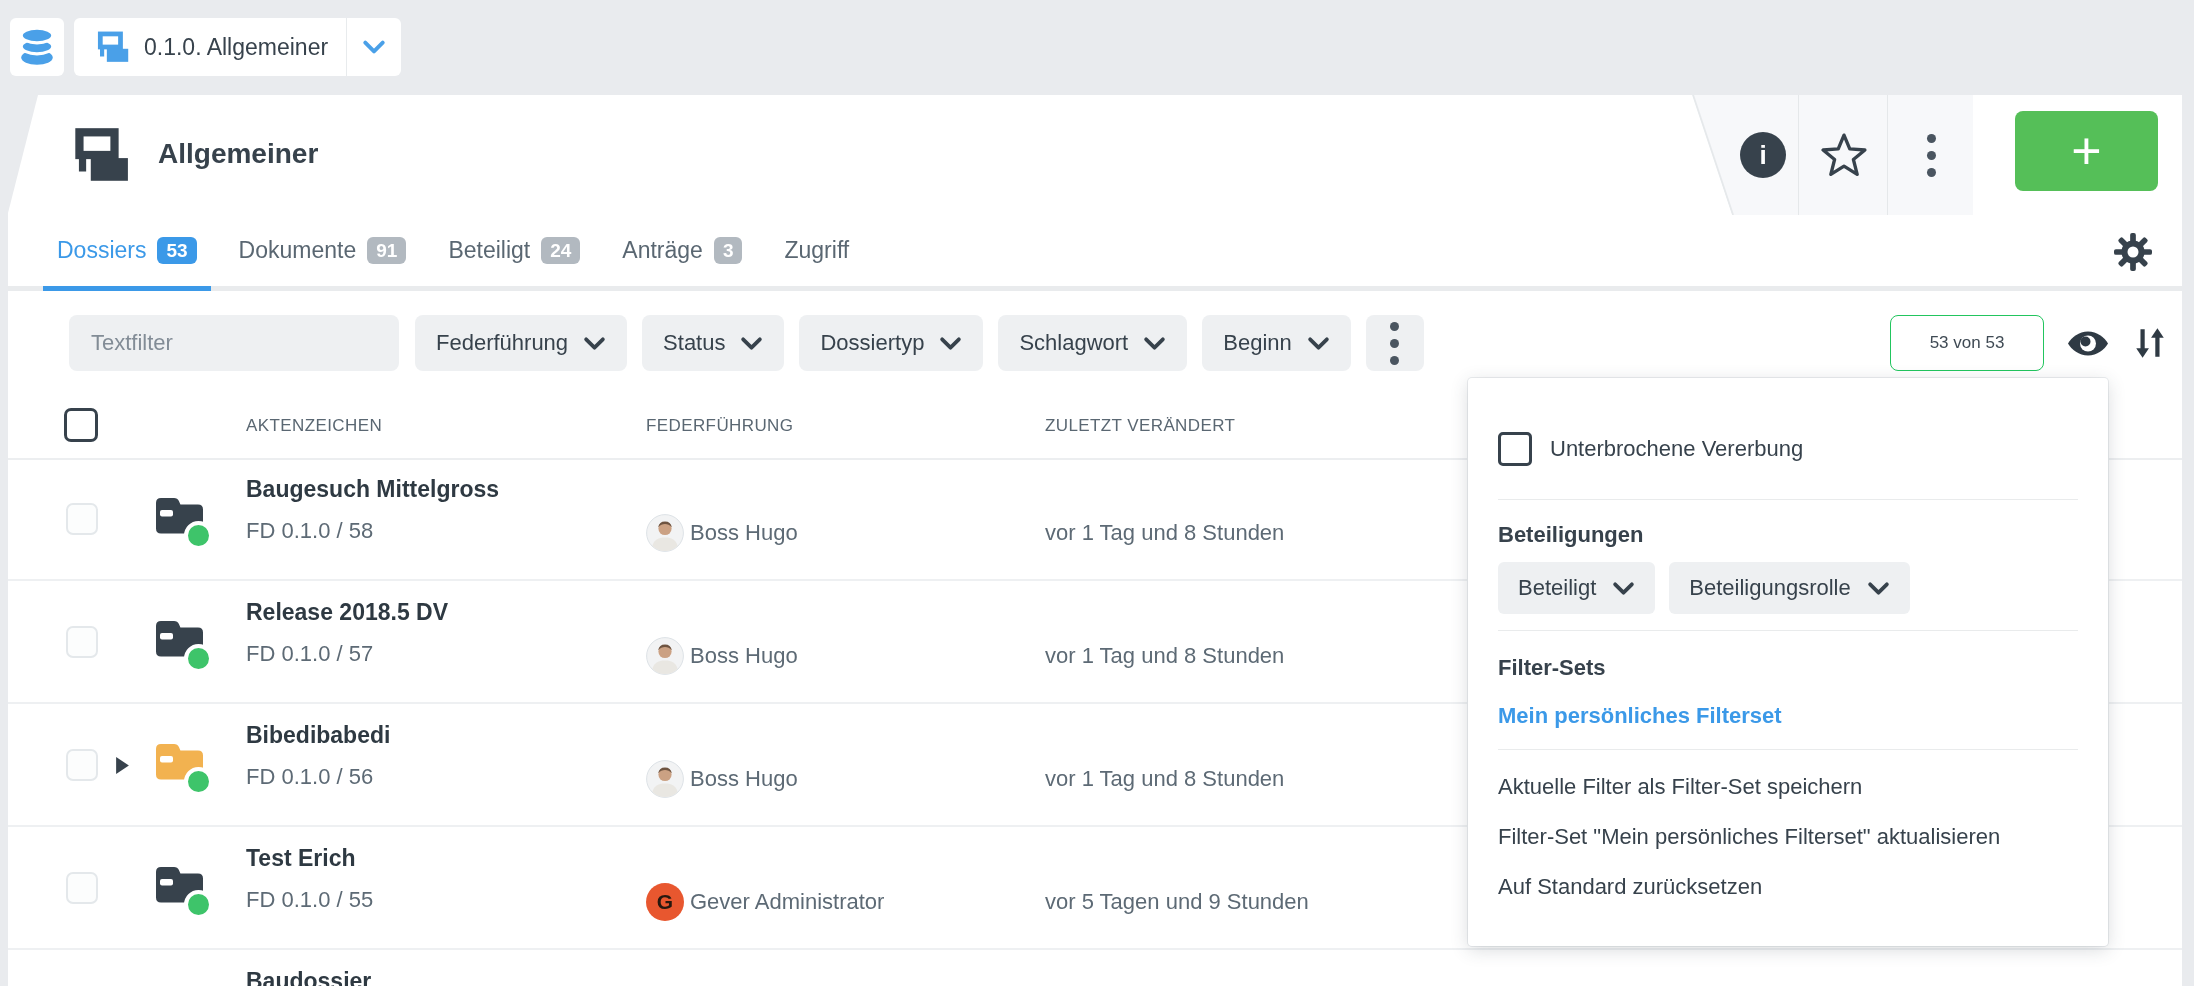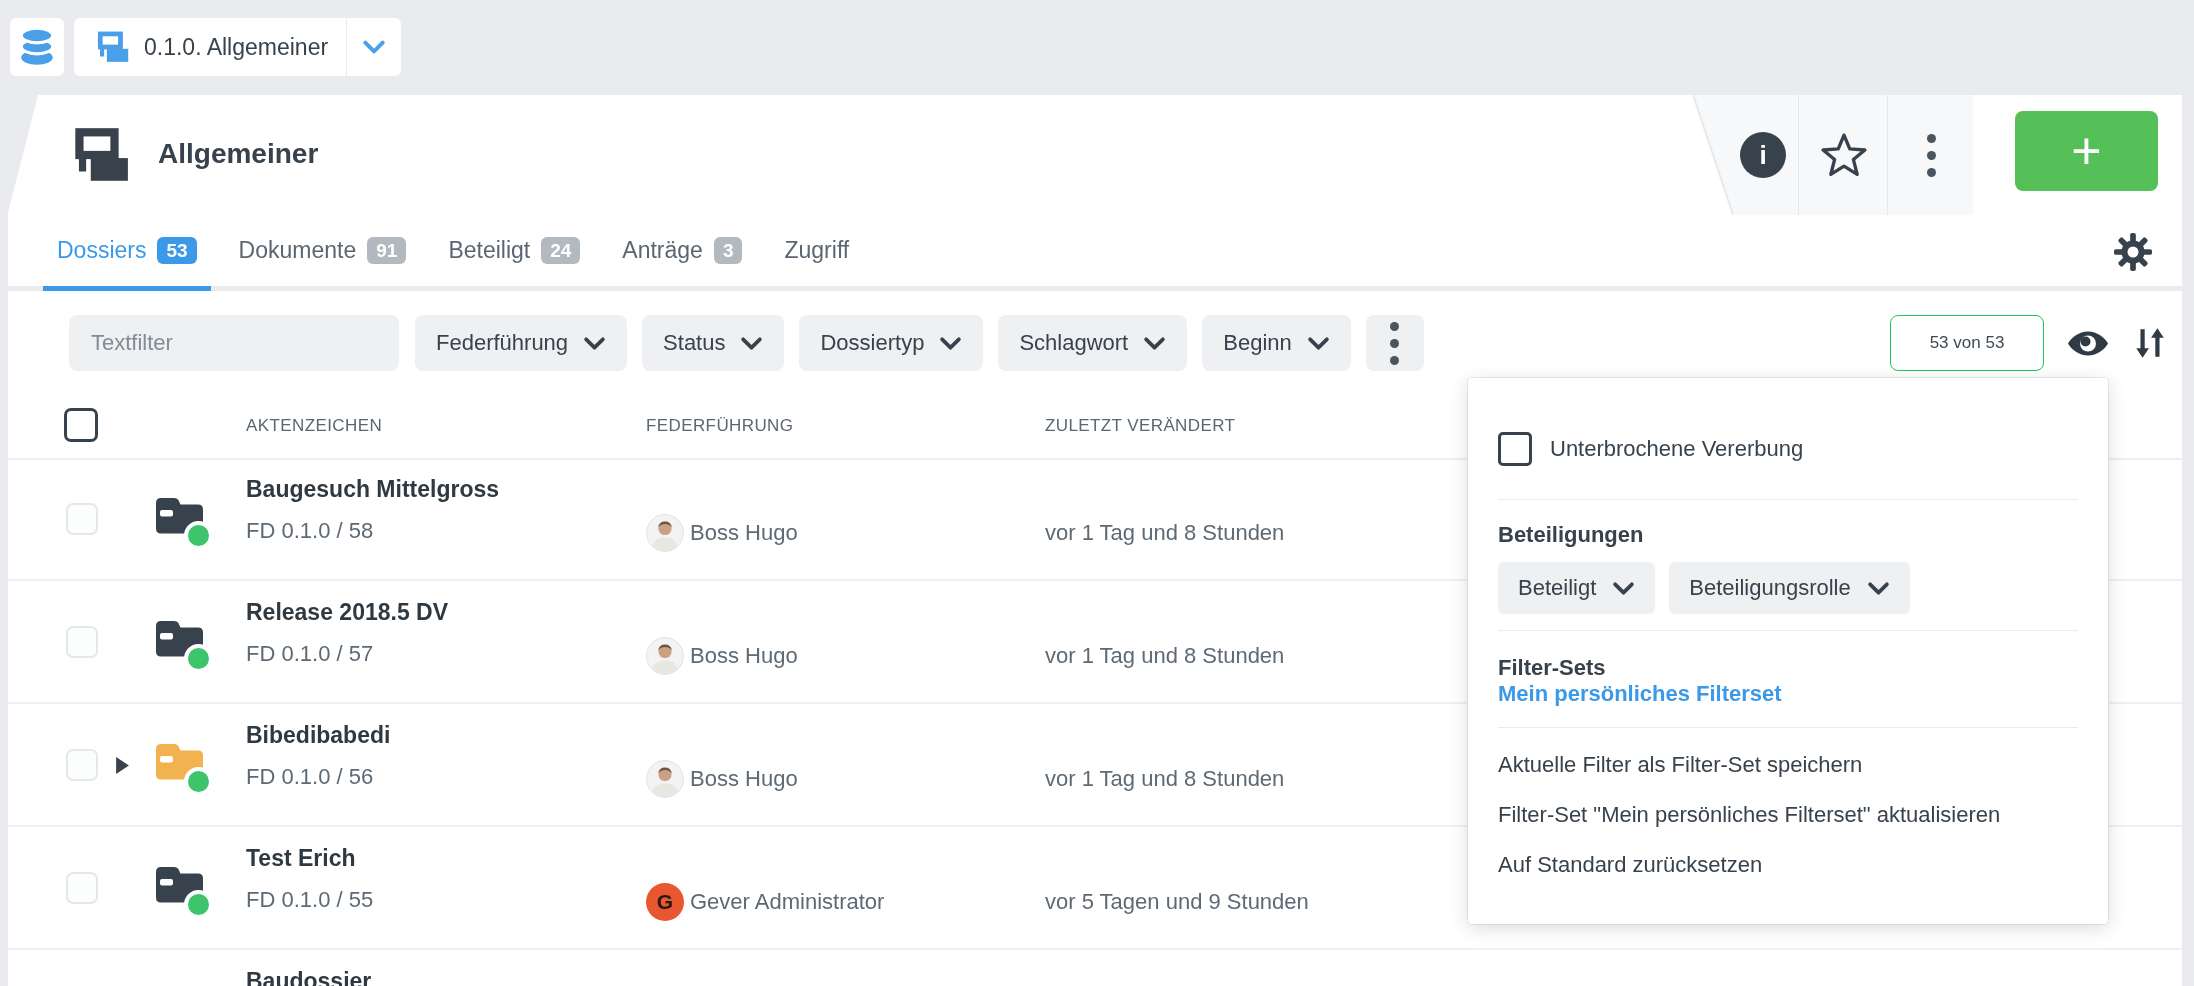--- a/index.html
+++ b/index.html
@@ -96,21 +96,21 @@
   .pv-check{display:flex;align-items:center;gap:18px;margin-top:26px;cursor:pointer;}
   .pv-box{width:28px;height:28px;border:3px solid #37424c;border-radius:5px;background:#fff;flex:none;}
   .pv-label{font-size:22px;color:#37424c;}
   .pdiv{height:1px;background:#e9ebec;margin:33px 0 0 0;border:none;}
   .p-bet-title{margin-top:22px !important;}
   .pbtns{display:flex;gap:14px;margin-top:14px;}
   .pbtn{height:52px;background:#eef0f2;border:none;border-radius:6px;display:flex;align-items:center;
         gap:16px;padding:0 20px;font-size:22px;color:#37424c;cursor:pointer;font-family:inherit;}
   .pdiv2{height:1px;background:#e9ebec;margin-top:16px;}
   .p-fs-title{margin-top:24px !important;}
-  .plink{display:block;font-size:22px;font-weight:bold;color:#3b99e8;text-decoration:none;cursor:pointer;}
+  .plink{display:block;margin-top:22px;font-size:22px;font-weight:bold;color:#3b99e8;text-decoration:none;cursor:pointer;}
   .pdiv3{height:1px;background:#e9ebec;margin-top:20px;}
   .pitem{margin-top:24px;font-size:22px;color:#37424c;cursor:pointer;line-height:26px;}
   svg{display:block;}
 </style>
 </head>
 <body>
 
 <div class="topbar">
   <button class="tb-db">
     <span>

